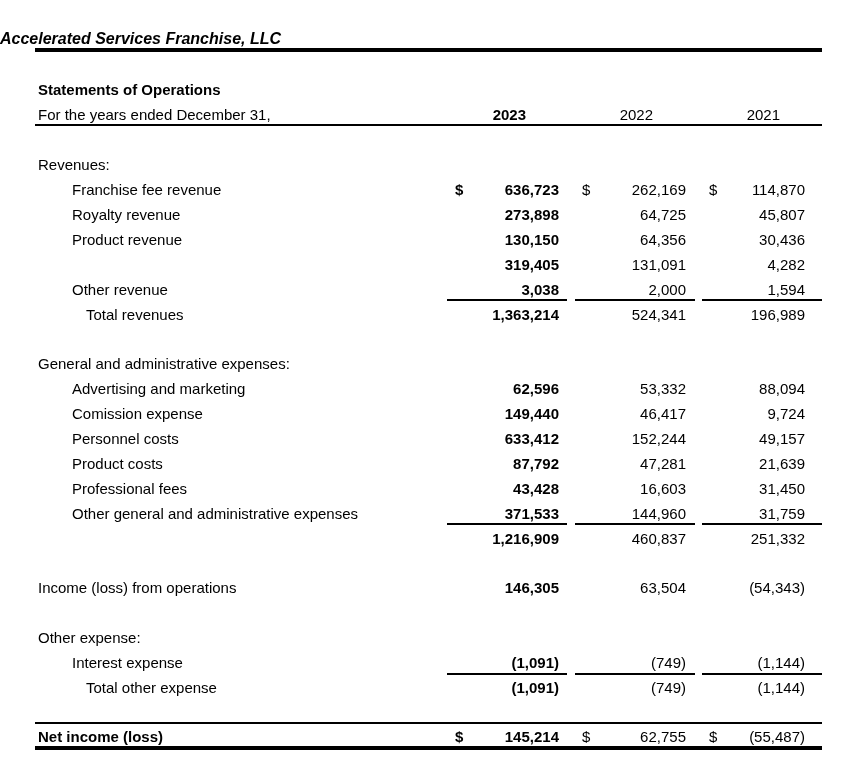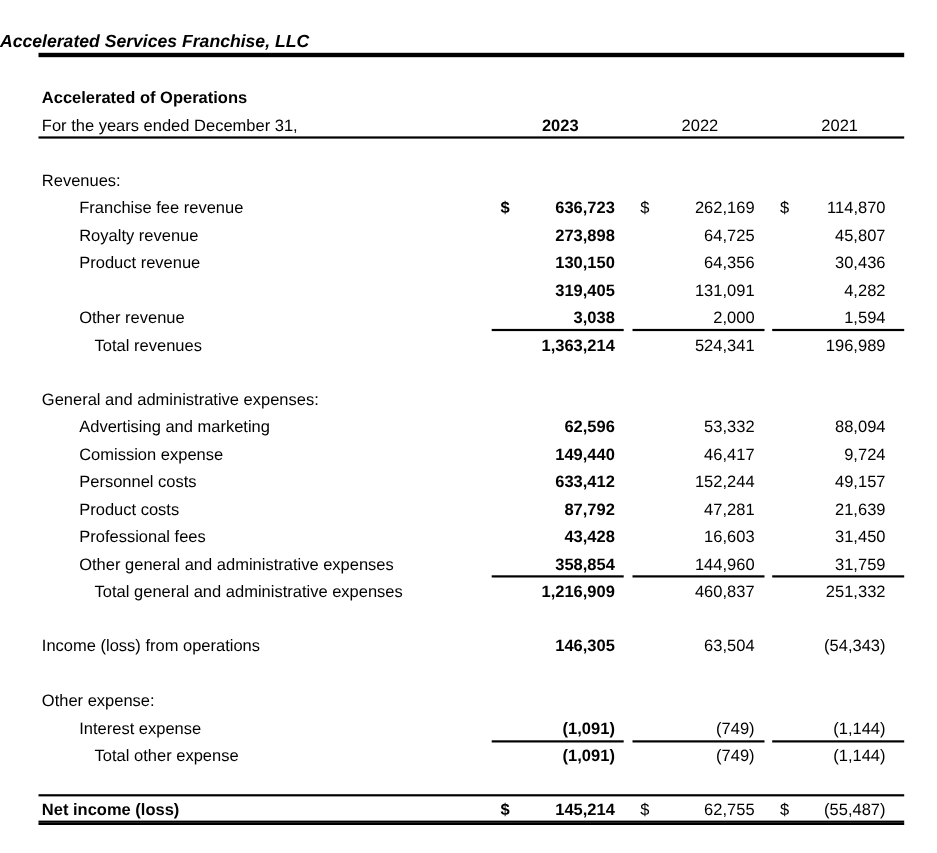--- a/index.html
+++ b/index.html
@@ -24,21 +24,21 @@
   .netline1 { left:35px; width:787px; height:2px; background:#000; }
   .netline2 { left:35px; width:787px; height:4px; border-top:2px solid #000; border-bottom:2px solid #000; box-sizing:border-box; }
   .bold { font-weight:bold; }
 </style>
 </head>
 <body>
 
 <div>
   <div class="abs company">Accelerated Services Franchise, LLC</div>
   <div class="abs topbar"></div>
-  <div class="abs title">Accelerated of Operations</div>
+  <div class="abs title">Statements of Operations</div>
   <div class="abs subtitle">For the years ended December 31,</div>
   <div class="abs yr bold" style="left:449px;width:77px;">2023</div>
   <div class="abs yr" style="left:576px;width:77px;">2022</div>
   <div class="abs yr" style="left:703px;width:77px;">2021</div>
   <div class="abs hdrline"></div>
 
   <div class="row" style="top:156px">
     <span class="lbl l0">Revenues:</span>
   </div>
   <div class="row" style="top:181px">
@@ -111,29 +111,28 @@
     <span class="v3">21,639</span>
   </div>
   <div class="row" style="top:480px">
     <span class="lbl l1">Professional fees</span>
     <span class="v1">43,428</span>
     <span class="v2">16,603</span>
     <span class="v3">31,450</span>
   </div>
   <div class="row" style="top:505px">
     <span class="lbl l1">Other general and administrative expenses</span>
-    <span class="v1">358,854</span>
+    <span class="v1">371,533</span>
     <span class="v2">144,960</span>
     <span class="v3">31,759</span>
   </div>
   <div class="ul u1" style="top:523px"></div>
   <div class="ul u2" style="top:523px"></div>
   <div class="ul u3" style="top:523px"></div>
   <div class="row" style="top:530px">
-    <span class="lbl l2">Total general and administrative expenses</span>
     <span class="v1">1,216,909</span>
     <span class="v2">460,837</span>
     <span class="v3">251,332</span>
   </div>
 
   <div class="row" style="top:579px">
     <span class="lbl l0">Income (loss) from operations</span>
     <span class="v1">146,305</span>
     <span class="v2">63,504</span>
     <span class="v3 paren">(54,343)</span>

